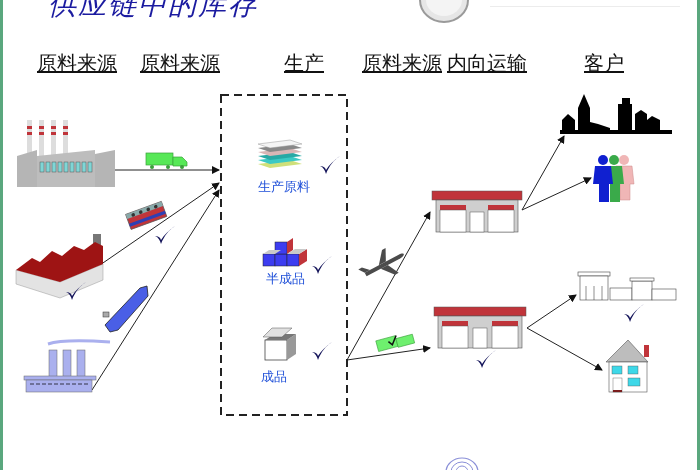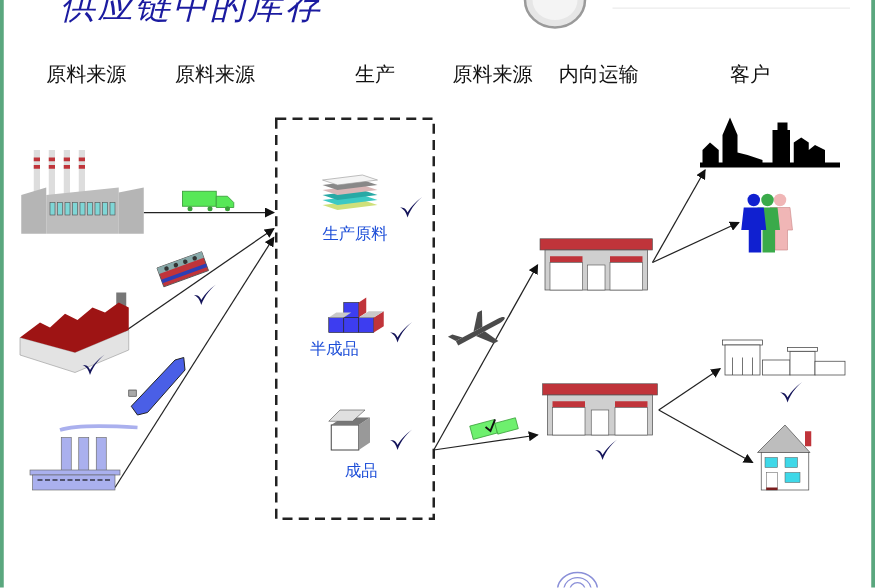--- a/index.html
+++ b/index.html
@@ -7,21 +7,21 @@
     width: 700px; height: 470px; background: #ffffff; position: relative; overflow: hidden;
     font-family: "DejaVu Sans", sans-serif;
   }
   .frame-left { position: absolute; left: 0; top: 0; width: 3px; height: 470px; background: #5aa77e; }
   .frame-right { position: absolute; right: 0; top: 0; width: 3px; height: 470px; background: #5aa77e; }
   .title {
     position: absolute; left: 48px; top: -14px; font-size: 28px; color: #1b1ba0;
     font-family: "DejaVu Serif", serif; font-style: italic; letter-spacing: 2px; white-space: nowrap;
   }
   .top-line { position: absolute; left: 490px; top: 6px; width: 190px; height: 1px; background: #ececec; }
-  .col-label { position: absolute; top: 50px; font-size: 16px; color: #111; white-space: nowrap; }
+  .col-label { position: absolute; top: 50px; font-size: 20px; color: #111; white-space: nowrap; text-decoration: underline; }
   .box-label { position: absolute; font-size: 13px; color: #1d4ed8; font-family: "DejaVu Serif", serif; white-space: nowrap; }
   svg.diagram { position: absolute; left: 0; top: 0; }
   .region { position: absolute; }
 </style>
 </head>
 <body>
 
 <div class="frame-left"></div>
 <div class="frame-right"></div>
 
@@ -241,14 +241,14 @@
   </g>
 
   <g fill="none" stroke="#8a8fd8">
     <ellipse cx="462" cy="472" rx="16" ry="14" stroke-width="1.2"></ellipse>
     <ellipse cx="462" cy="472" rx="11" ry="10" stroke-width="1"></ellipse>
     <ellipse cx="462" cy="472" rx="6" ry="6" stroke-width="1"></ellipse>
   </g>
 </svg>
 
 <div class="box-label" style="left:258px;top:178px">生产原料</div>
-<div class="box-label" style="left:248px;top:270px">半成品</div>
-<div class="box-label" style="left:276px;top:368px">成品</div>
+<div class="box-label" style="left:266px;top:270px">半成品</div>
+<div class="box-label" style="left:261px;top:368px">成品</div>
 
 </body></html>

